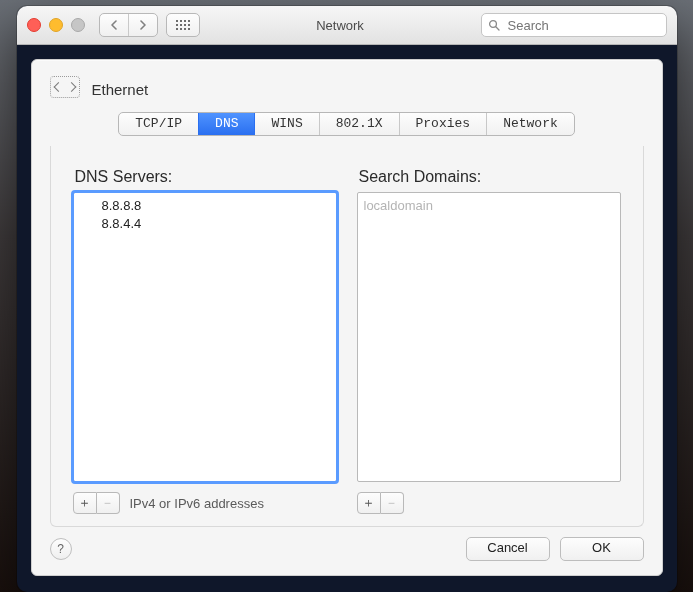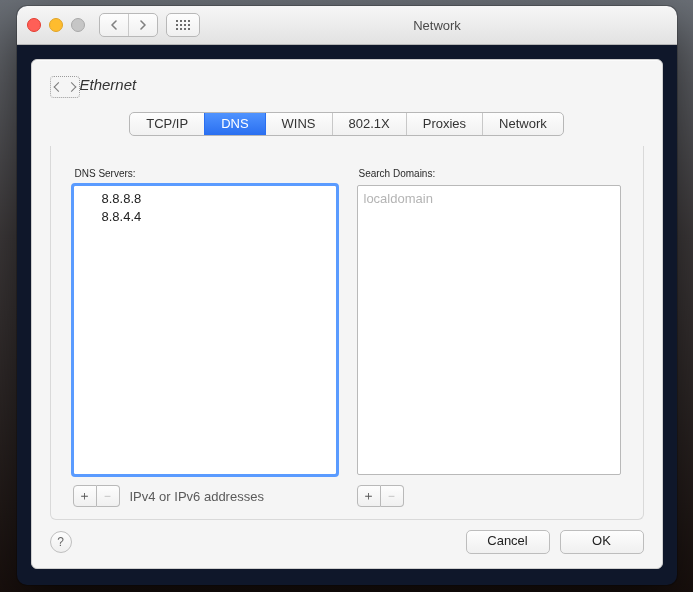--- a/index.html
+++ b/index.html
@@ -40,43 +40,43 @@
   .search svg{flex:none;}
   .search input{flex:1;border:0;outline:0;font-size:13px;background:transparent;color:#444;}
   .sheet{
     margin:14px 14px 16px;
     background:#f5f5f5;
     border:1px solid #cfcfcf;
     border-radius:6px;
     box-shadow:0 1px 0 rgba(255,255,255,.6) inset;
     padding:0 0 14px;
   }
-  .header-row{display:flex;align-items:flex-start;padding:16px 18px 10px;font-style:italic;}
+  .header-row{display:flex;align-items:flex-end;gap:12px;padding:16px 18px 10px;}
   .eth-icon{width:28px;height:20px;border:1px dotted #9a9a9a;border-radius:4px;position:relative;color:#888;}
   .eth-icon::before,.eth-icon::after{content:"";position:absolute;top:50%;width:6px;height:6px;border-top:1px solid #7a7a7a;border-right:1px solid #7a7a7a;}
   .eth-icon::before{left:4px;transform:translateY(-50%) rotate(-135deg);}
   .eth-icon::after{right:4px;transform:translateY(-50%) rotate(45deg);}
   .iface{font-size:15px;color:#333;}
-  .tabs{display:flex;justify-content:center;margin:4px 0 0;}
+  .tabs{display:flex;justify-content:center;margin:4px 0 0;font-family:Liberation Mono, monospace;}
   .tabbar{display:flex;height:22px;border:1px solid #b7b7b7;border-radius:5px;overflow:hidden;background:linear-gradient(#fdfdfd,#f1f1f1);}
   .tab{padding:0 16px;line-height:22px;border-left:1px solid #c8c8c8;color:#333;}
   .tab:first-child{border-left:0;}
   .tab.active{background:#2f7bff;background:linear-gradient(#4f93ff,#2a6ff0);color:#fff;border-left-color:#2a6ff0;}
   .tab.active + .tab{border-left-color:#2a6ff0;}
   .panel{
     margin:10px 18px 0;
     background:#f5f5f5;
     border:1px solid #d9d9d9;border-top:0;
     border-radius:0 0 6px 6px;
     padding:22px 22px 12px;
     position:relative;
   }
   .cols{display:flex;gap:20px;}
   .col{flex:1;display:flex;flex-direction:column;}
-  .lbl{font-size:10px;color:#2a2a2a;margin:0 0 6px 2px;}
+  .lbl{font-size:16px;color:#2a2a2a;margin:0 0 6px 2px;}
   .listbox{
     height:280px;background:#fff;border:1px solid #b9b9b9;border-radius:2px;
     padding:4px 6px;overflow:auto;
   }
   .listbox.focused{outline:3px solid #5a9bff;outline-offset:-1px;padding-left:28px;}
   .listbox .item{line-height:18px;}
   .placeholder{color:#b4b4b4;}
   .addremove{display:flex;align-items:center;margin-top:10px;gap:0;}
   .sqbtn{width:22px;height:20px;border:1px solid #b9b9b9;background:linear-gradient(#fdfdfd,#f0f0f0);display:flex;align-items:center;justify-content:center;color:#555;}
   .sqbtn:first-child{border-radius:4px 0 0 4px;}
@@ -120,20 +120,27 @@
           <span></span>
           <span></span>
           <span></span>
         <span></span>
           <span></span>
           <span></span>
           <span></span>
       </div>
     </div>
     <div class="title">Network</div>
+    <div class="search">
+      <svg width="12" height="12" viewBox="0 0 12 12">
+          <circle cx="5" cy="5" r="3.4" fill="none" stroke="#8a8a8a" stroke-width="1.3"></circle>
+          <line x1="7.8" y1="7.8" x2="11" y2="11" stroke="#8a8a8a" stroke-width="1.3" stroke-linecap="round"></line>
+        </svg>
+      <input placeholder="Search" style="">
+    </div>
   </div>
 
   <div class="sheet">
     <div class="header-row">
       <div class="eth-icon"></div>
       <div class="iface">Ethernet</div>
     </div>
 
     <div class="tabs">
       <div class="tabbar">

